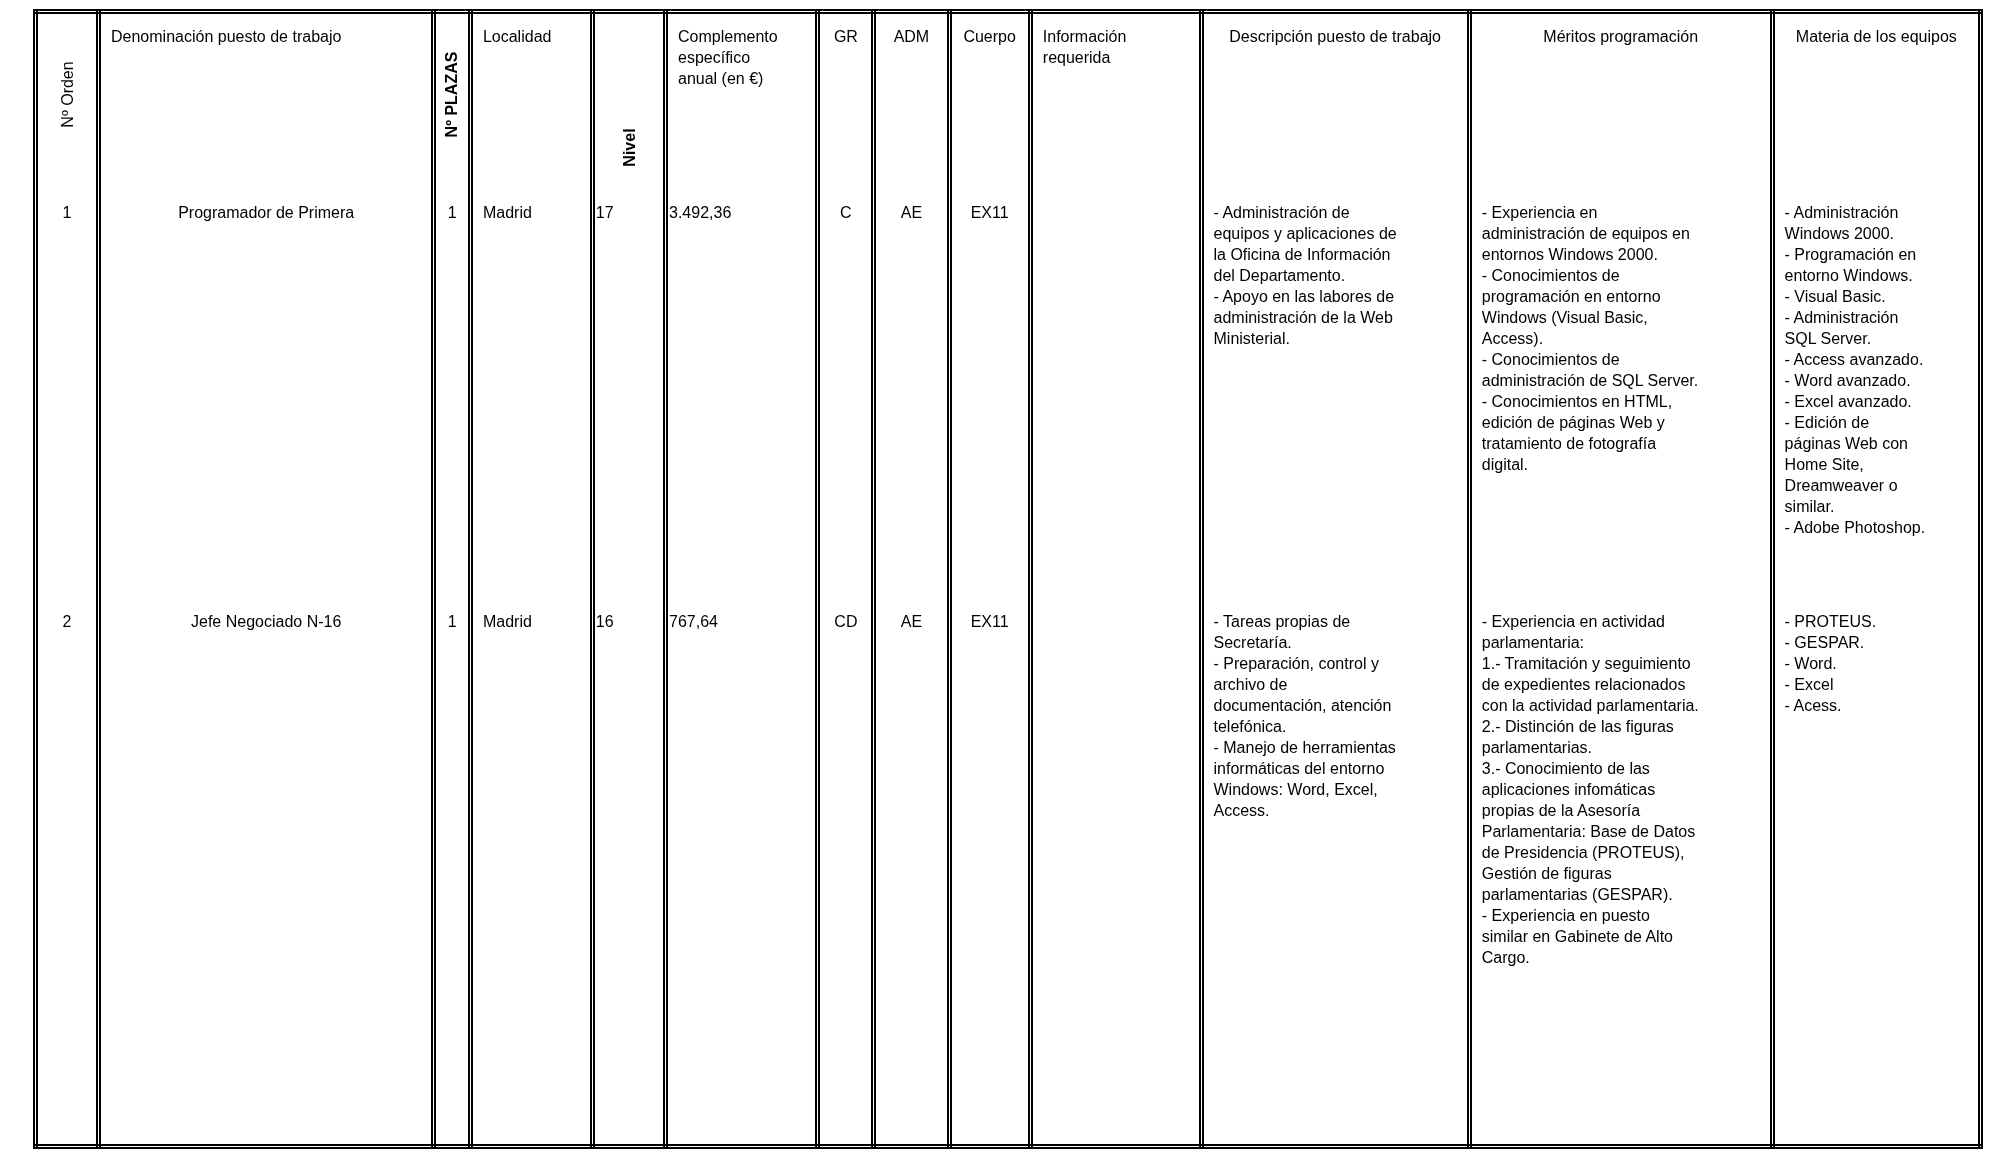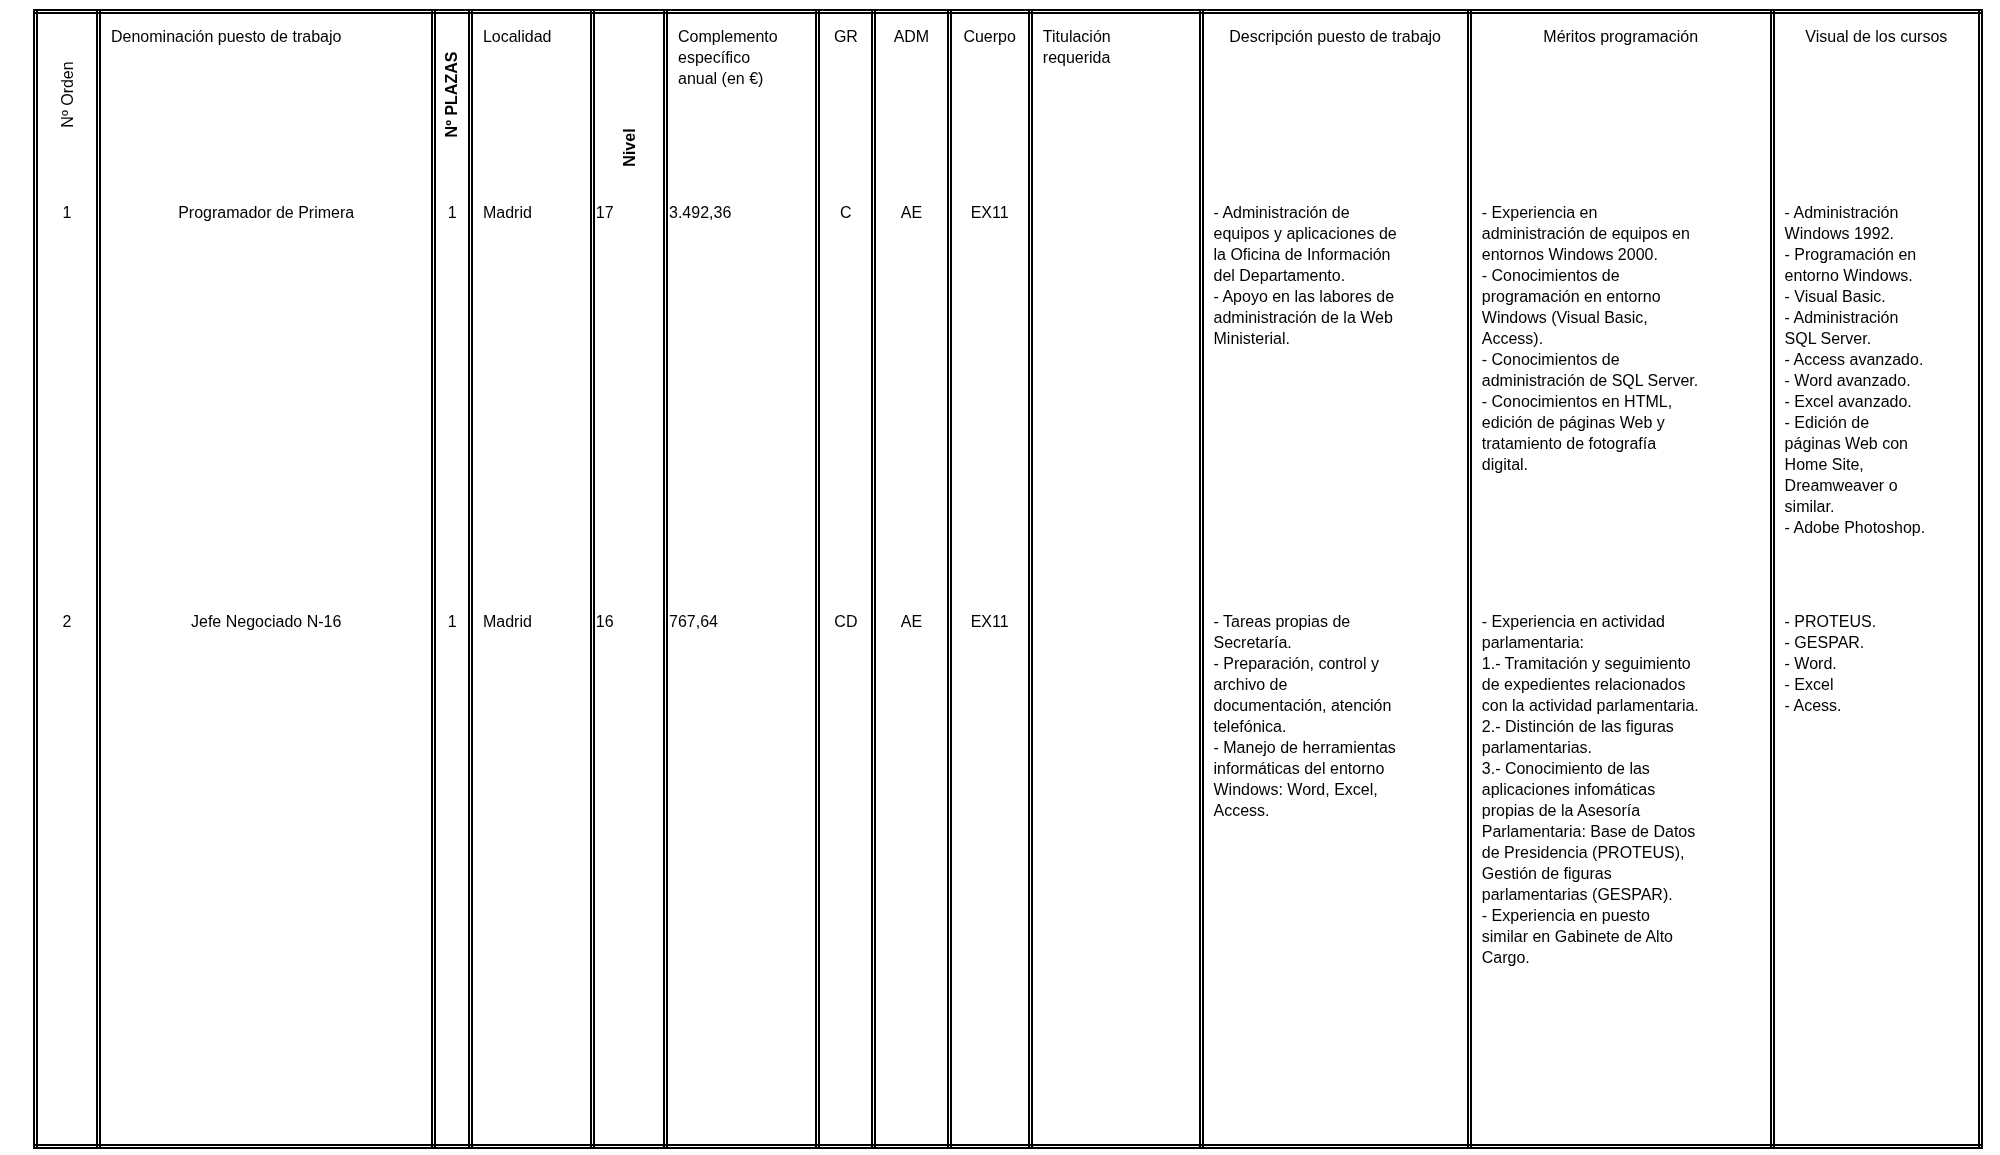--- a/index.html
+++ b/index.html
@@ -112,25 +112,25 @@
           <div class="vwrap low">
             <span class="vtext vbold">Nivel</span>
           </div>
         </th>
         <th class="pre">Complemento
 específico
 anual (en €)</th>
         <th class="center">GR</th>
         <th class="center">ADM</th>
         <th class="center">Cuerpo</th>
-        <th class="pre">Titulación
+        <th class="pre">Información
 requerida</th>
         <th class="center">Descripción puesto de trabajo</th>
         <th class="center">Méritos programación</th>
-        <th class="center">Visual de los cursos</th>
+        <th class="center">Materia de los equipos</th>
       </tr>
     </thead>
     <tbody>
       <tr class="row-a">
         <td class="c">1</td>
         <td class="c">Programador de Primera</td>
         <td class="c">1</td>
         <td class="loc">Madrid</td>
         <td class="r niv">17</td>
         <td class="r money">3.492,36</td>
@@ -152,21 +152,21 @@
 programación en entorno
 Windows (Visual Basic,
 Access).
 - Conocimientos de
 administración de SQL Server.
 - Conocimientos en HTML,
 edición de páginas Web y
 tratamiento de fotografía
 digital.</td>
         <td class="txt pre">- Administración
-Windows 1992.
+Windows 2000.
 - Programación en
 entorno Windows.
 - Visual Basic.
 - Administración
 SQL Server.
 - Access avanzado.
 - Word avanzado.
 - Excel avanzado.
 - Edición de
 páginas Web con

